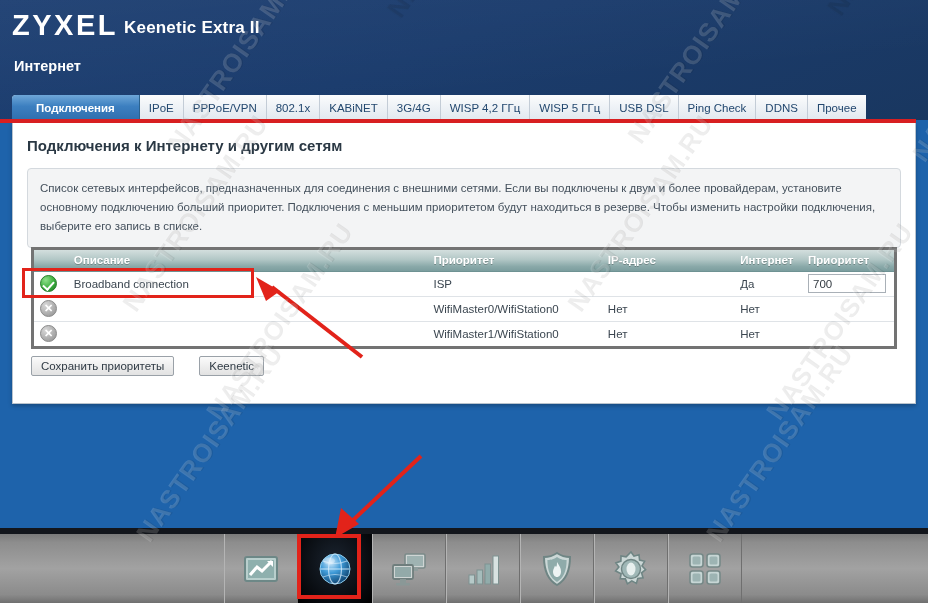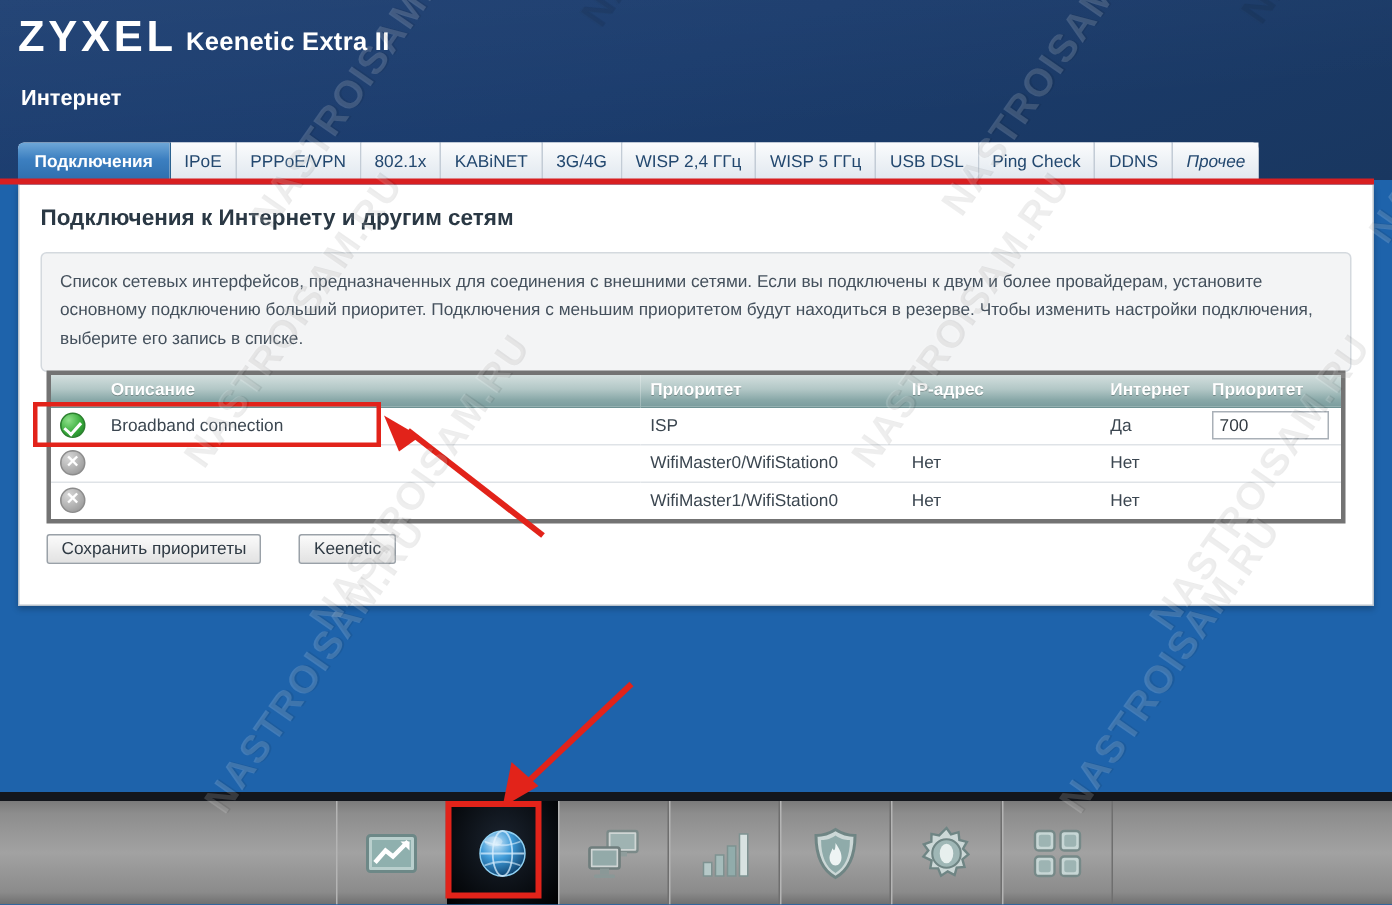--- a/index.html
+++ b/index.html
@@ -72,28 +72,28 @@
     display: flex;
     align-items: center;
     padding: 0 9px;
     font-size: 11.5px;
     color: #23486f;
     background: linear-gradient(to bottom,#fbfcfd 0%, #eef2f6 48%, #e1e8ef 100%);
     border-right: 1px solid #c3ccd6;
     white-space: nowrap;
     cursor: pointer;
   }
-  .tab:last-child { border-right: none; font-style: italic; }
+  .tab:last-child { border-right: none; }
   .tab.active {
     background: linear-gradient(to bottom,#6ea7d8 0%, #3c7fc0 45%, #2f6fae 100%);
     color: #ffffff;
     font-weight: bold;
     border-right: 1px solid #2b628f;
     border-top-left-radius: 4px;
-    padding: 0 11px;
+    padding: 0 24px;
   }
 
   
   .red-underline {
     position: absolute;
     left: 0; top: 119px;
     width: 916px; height: 4px;
     background: #d81f21;
     z-index: 6;
   }
@@ -299,21 +299,21 @@
   <div class="section-title">Интернет</div>
 </div>
 
 <div class="tabbar" id="tabbar">
     <div class="tab active">Подключения</div>
     <div class="tab">IPoE</div>
     <div class="tab">PPPoE/VPN</div>
     <div class="tab">802.1x</div>
     <div class="tab">KABiNET</div>
     <div class="tab">3G/4G</div>
-    <div class="tab">WISP 2,4 ГГц</div>
+    <div class="tab">WISP 4,2 ГГц</div>
     <div class="tab">WISP 5 ГГц</div>
     <div class="tab">USB DSL</div>
     <div class="tab">Ping Check</div>
     <div class="tab">DDNS</div>
     <div class="tab">Прочее</div>
   </div>
 <div class="red-underline"></div>
 
 <div class="panel">
 

